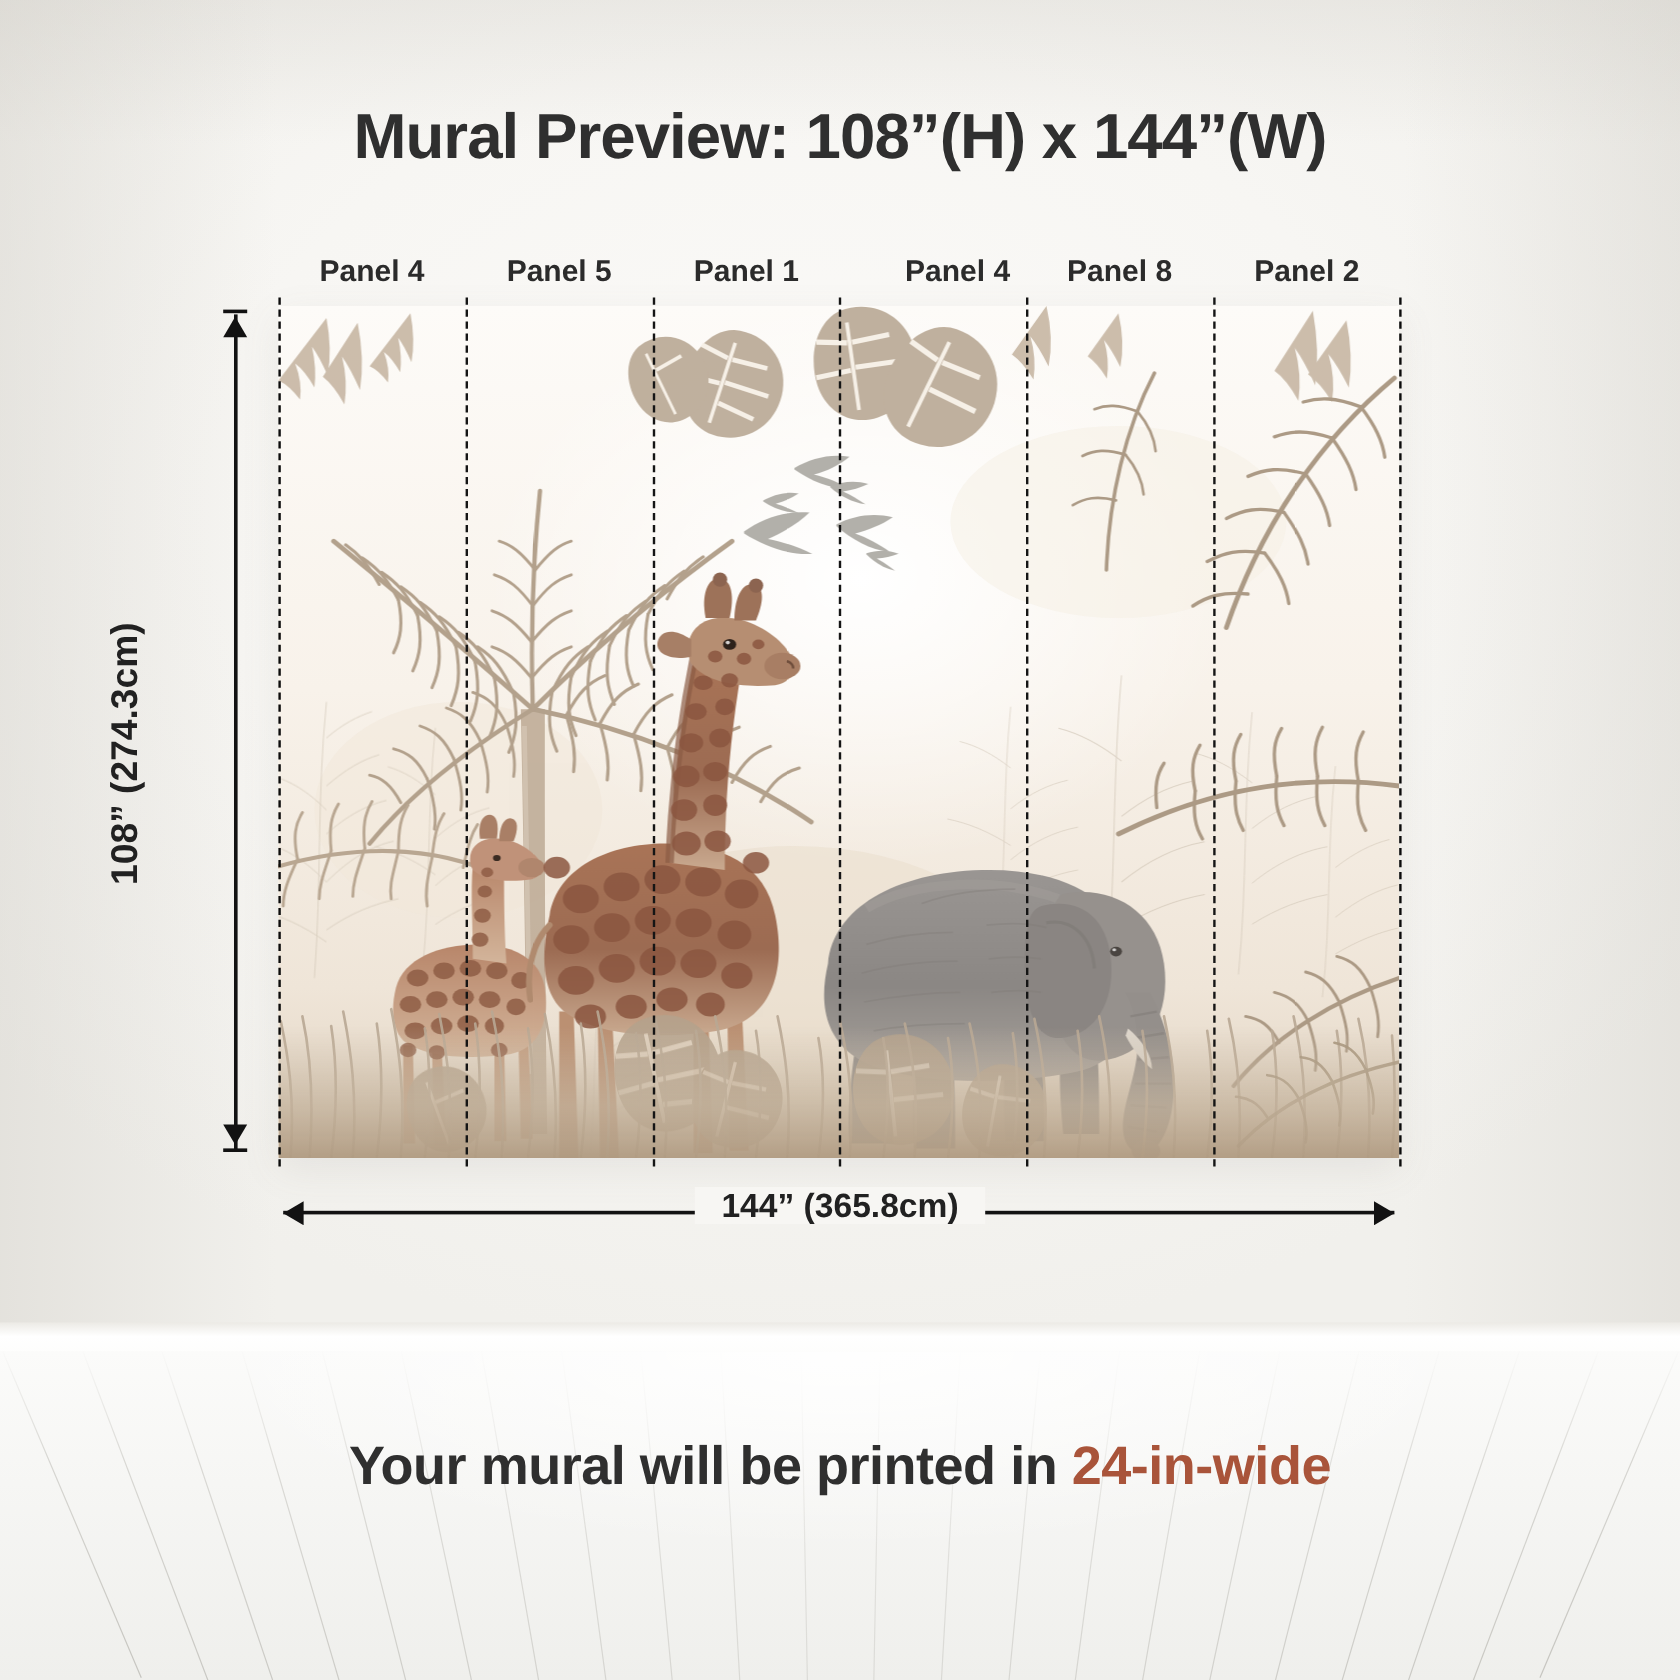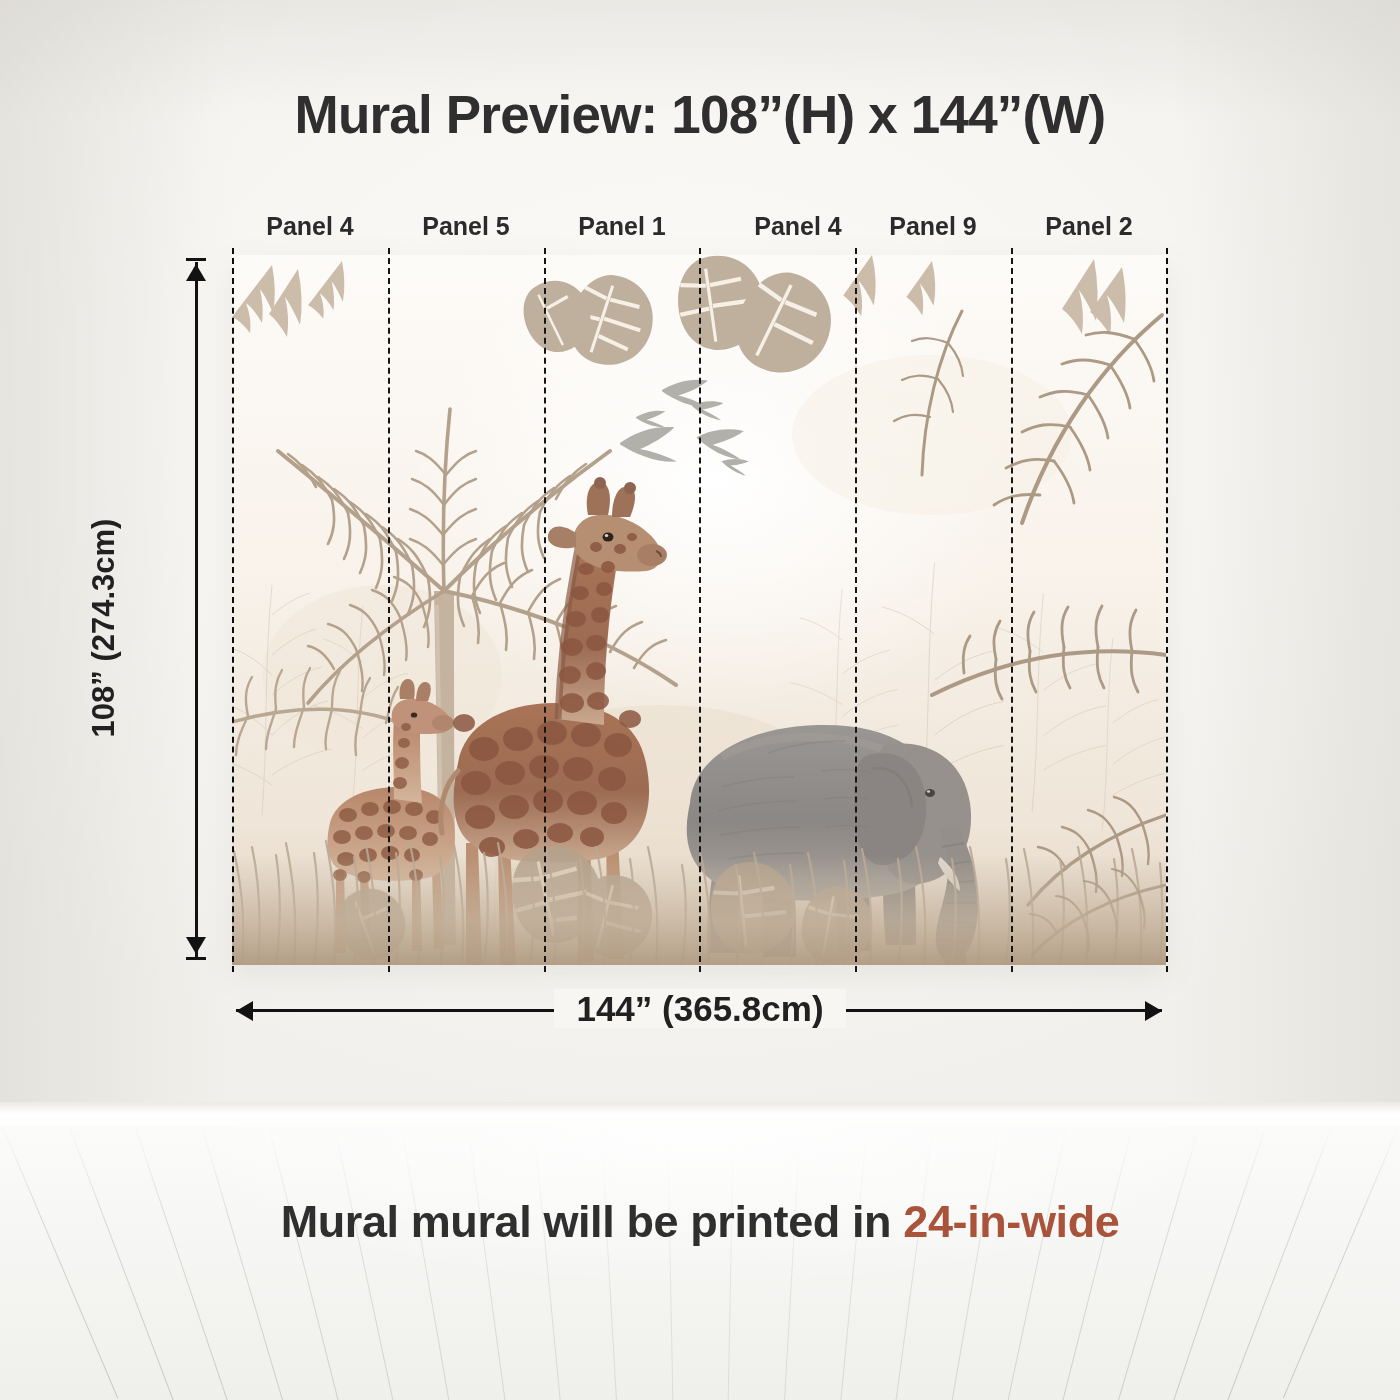--- a/index.html
+++ b/index.html
@@ -156,21 +156,21 @@
     border-top: 10px solid transparent;
     border-bottom: 10px solid transparent;
   }
   .h-head.left  { left: 236px; border-right: 17px solid #121212; }
   .h-head.right { left: 1145px; border-left: 17px solid #121212; }
 
   .h-label {
     position: absolute;
     left: 0; top: 989px; width: 1400px;
     text-align: center;
-    font-size: 35px;
+    font-size: 28px;
     font-weight: 600;
     color: #212121;
   }
   .h-label span {
     background: #f7f6f3;
     padding: 0 22px;
   }
 
   
   .caption {
@@ -820,21 +820,21 @@
   <div class="divider" style="left:544px;"></div>
   <div class="divider" style="left:699px;"></div>
   <div class="divider" style="left:855px;"></div>
   <div class="divider" style="left:1011px;"></div>
   <div class="divider edge" style="left:1166px;"></div>
 
   <div class="panel-label" style="left:232px;">Panel 4</div>
   <div class="panel-label" style="left:388px;">Panel 5</div>
   <div class="panel-label" style="left:544px;">Panel 1</div>
   <div class="panel-label" style="left:720px;">Panel 4</div>
-  <div class="panel-label" style="left:855px;">Panel 9</div>
+  <div class="panel-label" style="left:855px;">Panel 8</div>
   <div class="panel-label" style="left:1011px;">Panel 2</div>
 
   <div class="v-arrow-line"></div>
   <div class="v-cap top"></div>
   <div class="v-cap bot"></div>
   <div class="v-head up"></div>
   <div class="v-head down"></div>
   <div class="v-label">108” (274.3cm)</div>
 
   <div class="h-arrow-line"></div>
@@ -867,16 +867,16 @@
         <div class="plank" style="left: 1133.33px; transform: rotate(14.2381deg); opacity: 0.6;"></div>
         <div class="plank" style="left: 1200px; transform: rotate(16.4286deg); opacity: 0.64;"></div>
         <div class="plank" style="left: 1266.67px; transform: rotate(18.619deg); opacity: 0.67;"></div>
         <div class="plank" style="left: 1333.33px; transform: rotate(20.8095deg); opacity: 0.71;"></div>
         <div class="plank" style="left: 1400px; transform: rotate(23deg); opacity: 0.75;"></div>
       </div>
     <div class="floor-sheen"></div>
   </div>
 
   <div class="caption">
-    <div><span>Mural mural will be printed in </span><span class="accent">24-in-wide</span></div>
+    <div><span>Your mural will be printed in </span><span class="accent">24-in-wide</span></div>
   </div>
 
 </div>
 
 </body></html>

